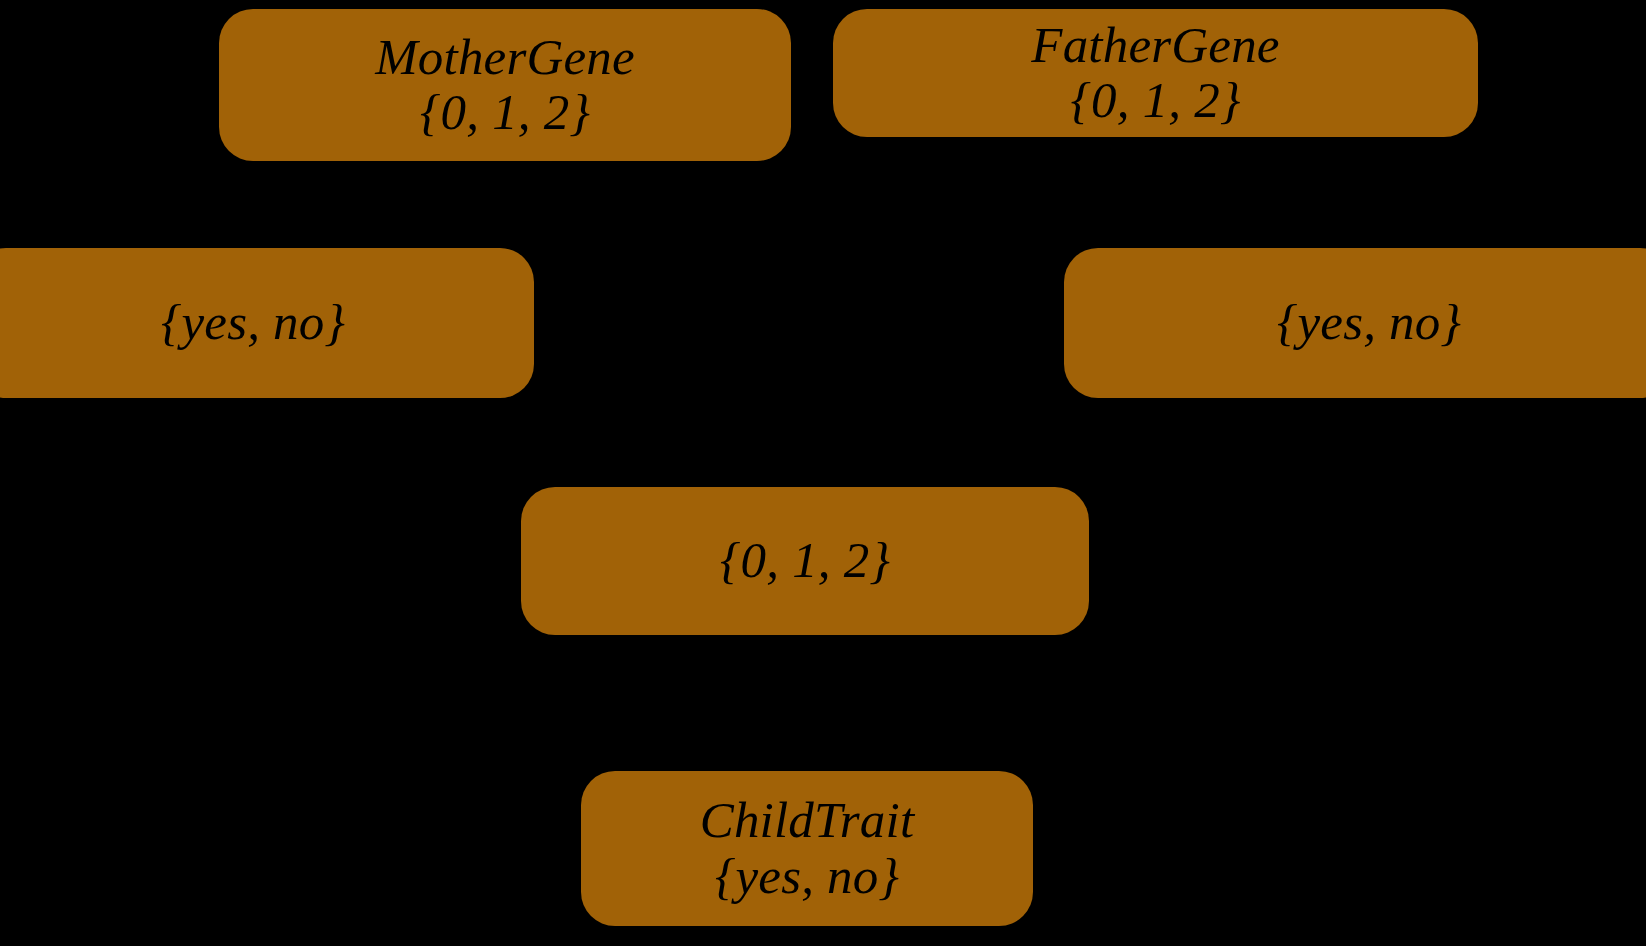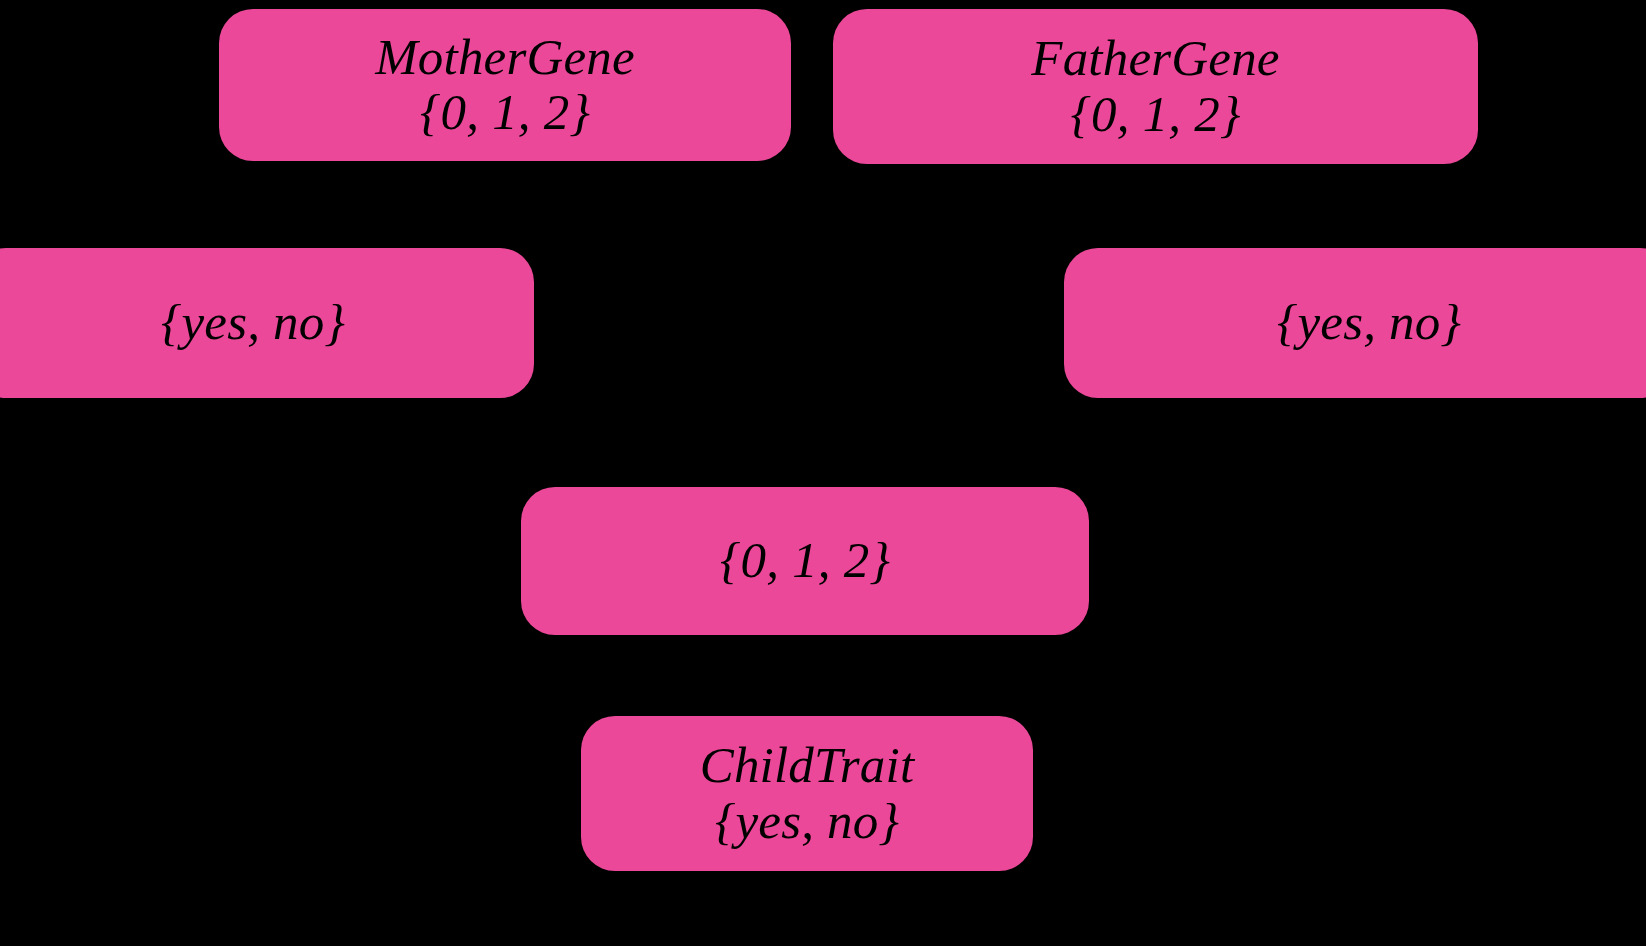--- a/index.html
+++ b/index.html
@@ -14,21 +14,21 @@
   #canvas {
     position: relative;
     width: 1646px;
     height: 946px;
     background: #000000;
     overflow: hidden;
   }
   .node {
     position: absolute;
     box-sizing: border-box;
-    background: #ec4899;
+    background: #a16207;
     border-radius: 34px;
     display: flex;
     flex-direction: column;
     align-items: center;
     justify-content: center;
     color: #000000;
     font-style: italic;
     font-weight: 400;
     line-height: 1.08;
     text-align: center;
@@ -40,25 +40,25 @@
     letter-spacing: 0.2px;
   }
   .node .node-domain {
     font-size: 51px;
     letter-spacing: 0.2px;
     margin-top: 0;
   }
 
   
   #node-mother-gene  { left: 219px;  top: 9px;   width: 572px;  height: 152px; }
-  #node-father-gene  { left: 833px;  top: 9px;   width: 645px;  height: 155px; }
+  #node-father-gene  { left: 833px;  top: 9px;   width: 645px;  height: 128px; }
   #node-mother-trait { left: -28px;  top: 248px; width: 562px;  height: 150px; }
   #node-father-trait { left: 1064px; top: 248px; width: 610px;  height: 150px; }
   #node-child-gene   { left: 521px;  top: 487px; width: 568px;  height: 148px; }
-  #node-child-trait  { left: 581px;  top: 716px; width: 452px;  height: 155px; }
+  #node-child-trait  { left: 581px;  top: 771px; width: 452px;  height: 155px; }
 
   
   #edges {
     position: absolute;
     left: 0;
     top: 0;
     width: 1646px;
     height: 946px;
     pointer-events: none;
   }

